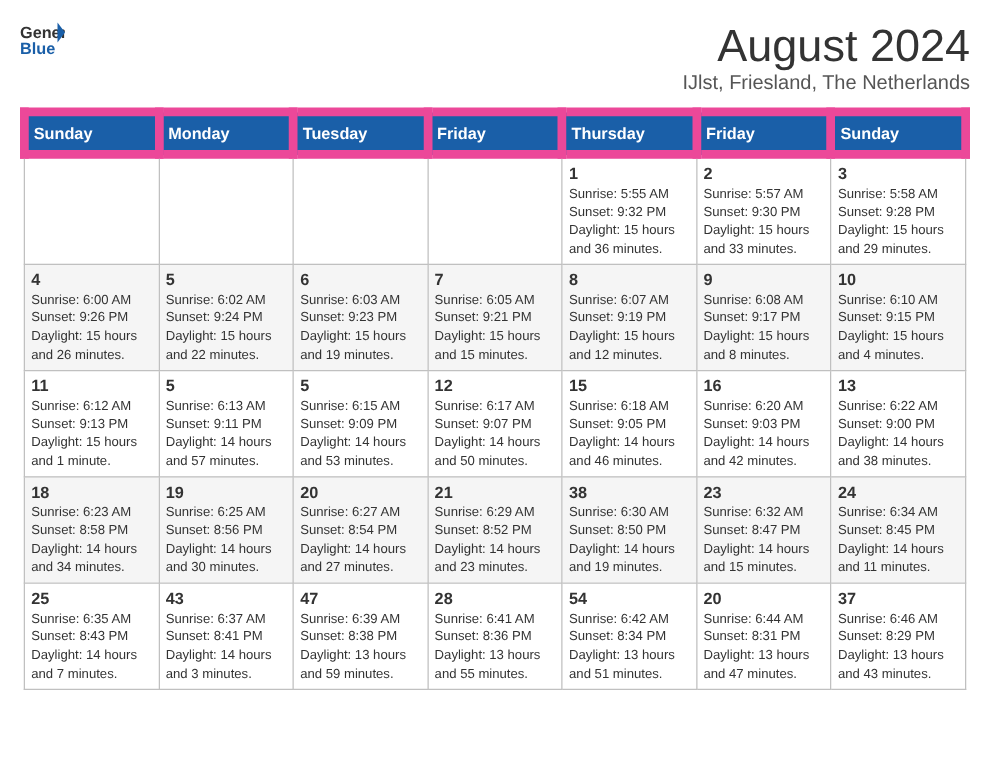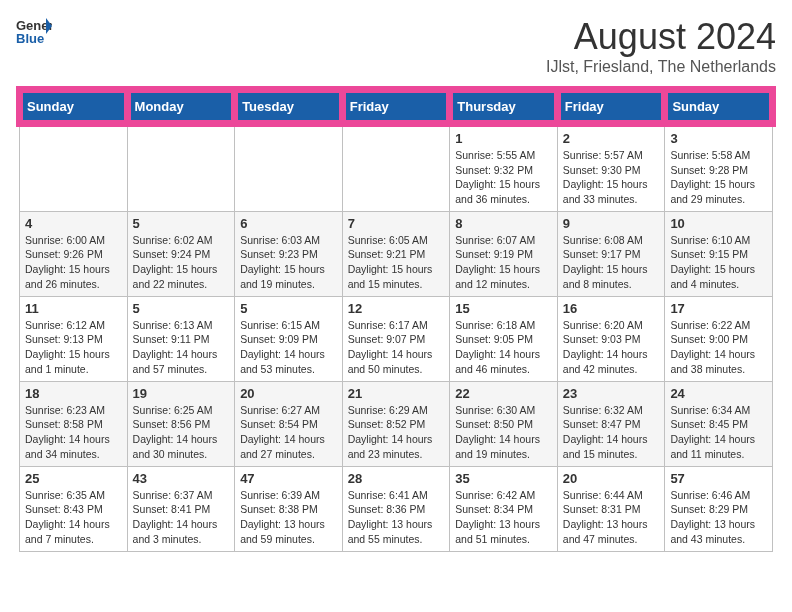--- a/index.html
+++ b/index.html
@@ -176,21 +176,21 @@
         </td>
         <td>
           <span class="day-number">15</span>
           <div class="day-info">Sunrise: 6:18 AM<br>Sunset: 9:05 PM<br>Daylight: 14 hours<br>and 46 minutes.</div>
         </td>
         <td>
           <span class="day-number">16</span>
           <div class="day-info">Sunrise: 6:20 AM<br>Sunset: 9:03 PM<br>Daylight: 14 hours<br>and 42 minutes.</div>
         </td>
         <td>
-          <span class="day-number">17</span>
+          <span class="day-number">13</span>
           <div class="day-info">Sunrise: 6:22 AM<br>Sunset: 9:00 PM<br>Daylight: 14 hours<br>and 38 minutes.</div>
         </td>
       </tr>
       <tr>
         <td>
           <span class="day-number">18</span>
           <div class="day-info">Sunrise: 6:23 AM<br>Sunset: 8:58 PM<br>Daylight: 14 hours<br>and 34 minutes.</div>
         </td>
         <td>
           <span class="day-number">19</span>
@@ -198,21 +198,21 @@
         </td>
         <td>
           <span class="day-number">20</span>
           <div class="day-info">Sunrise: 6:27 AM<br>Sunset: 8:54 PM<br>Daylight: 14 hours<br>and 27 minutes.</div>
         </td>
         <td>
           <span class="day-number">21</span>
           <div class="day-info">Sunrise: 6:29 AM<br>Sunset: 8:52 PM<br>Daylight: 14 hours<br>and 23 minutes.</div>
         </td>
         <td>
-          <span class="day-number">22</span>
+          <span class="day-number">38</span>
           <div class="day-info">Sunrise: 6:30 AM<br>Sunset: 8:50 PM<br>Daylight: 14 hours<br>and 19 minutes.</div>
         </td>
         <td>
           <span class="day-number">23</span>
           <div class="day-info">Sunrise: 6:32 AM<br>Sunset: 8:47 PM<br>Daylight: 14 hours<br>and 15 minutes.</div>
         </td>
         <td>
           <span class="day-number">24</span>
           <div class="day-info">Sunrise: 6:34 AM<br>Sunset: 8:45 PM<br>Daylight: 14 hours<br>and 11 minutes.</div>
         </td>
@@ -228,26 +228,26 @@
         </td>
         <td>
           <span class="day-number">47</span>
           <div class="day-info">Sunrise: 6:39 AM<br>Sunset: 8:38 PM<br>Daylight: 13 hours<br>and 59 minutes.</div>
         </td>
         <td>
           <span class="day-number">28</span>
           <div class="day-info">Sunrise: 6:41 AM<br>Sunset: 8:36 PM<br>Daylight: 13 hours<br>and 55 minutes.</div>
         </td>
         <td>
-          <span class="day-number">35</span>
+          <span class="day-number">54</span>
           <div class="day-info">Sunrise: 6:42 AM<br>Sunset: 8:34 PM<br>Daylight: 13 hours<br>and 51 minutes.</div>
         </td>
         <td>
           <span class="day-number">20</span>
           <div class="day-info">Sunrise: 6:44 AM<br>Sunset: 8:31 PM<br>Daylight: 13 hours<br>and 47 minutes.</div>
         </td>
         <td>
-          <span class="day-number">57</span>
+          <span class="day-number">37</span>
           <div class="day-info">Sunrise: 6:46 AM<br>Sunset: 8:29 PM<br>Daylight: 13 hours<br>and 43 minutes.</div>
         </td>
       </tr>
     </tbody>
 </table>
 
 </body></html>

